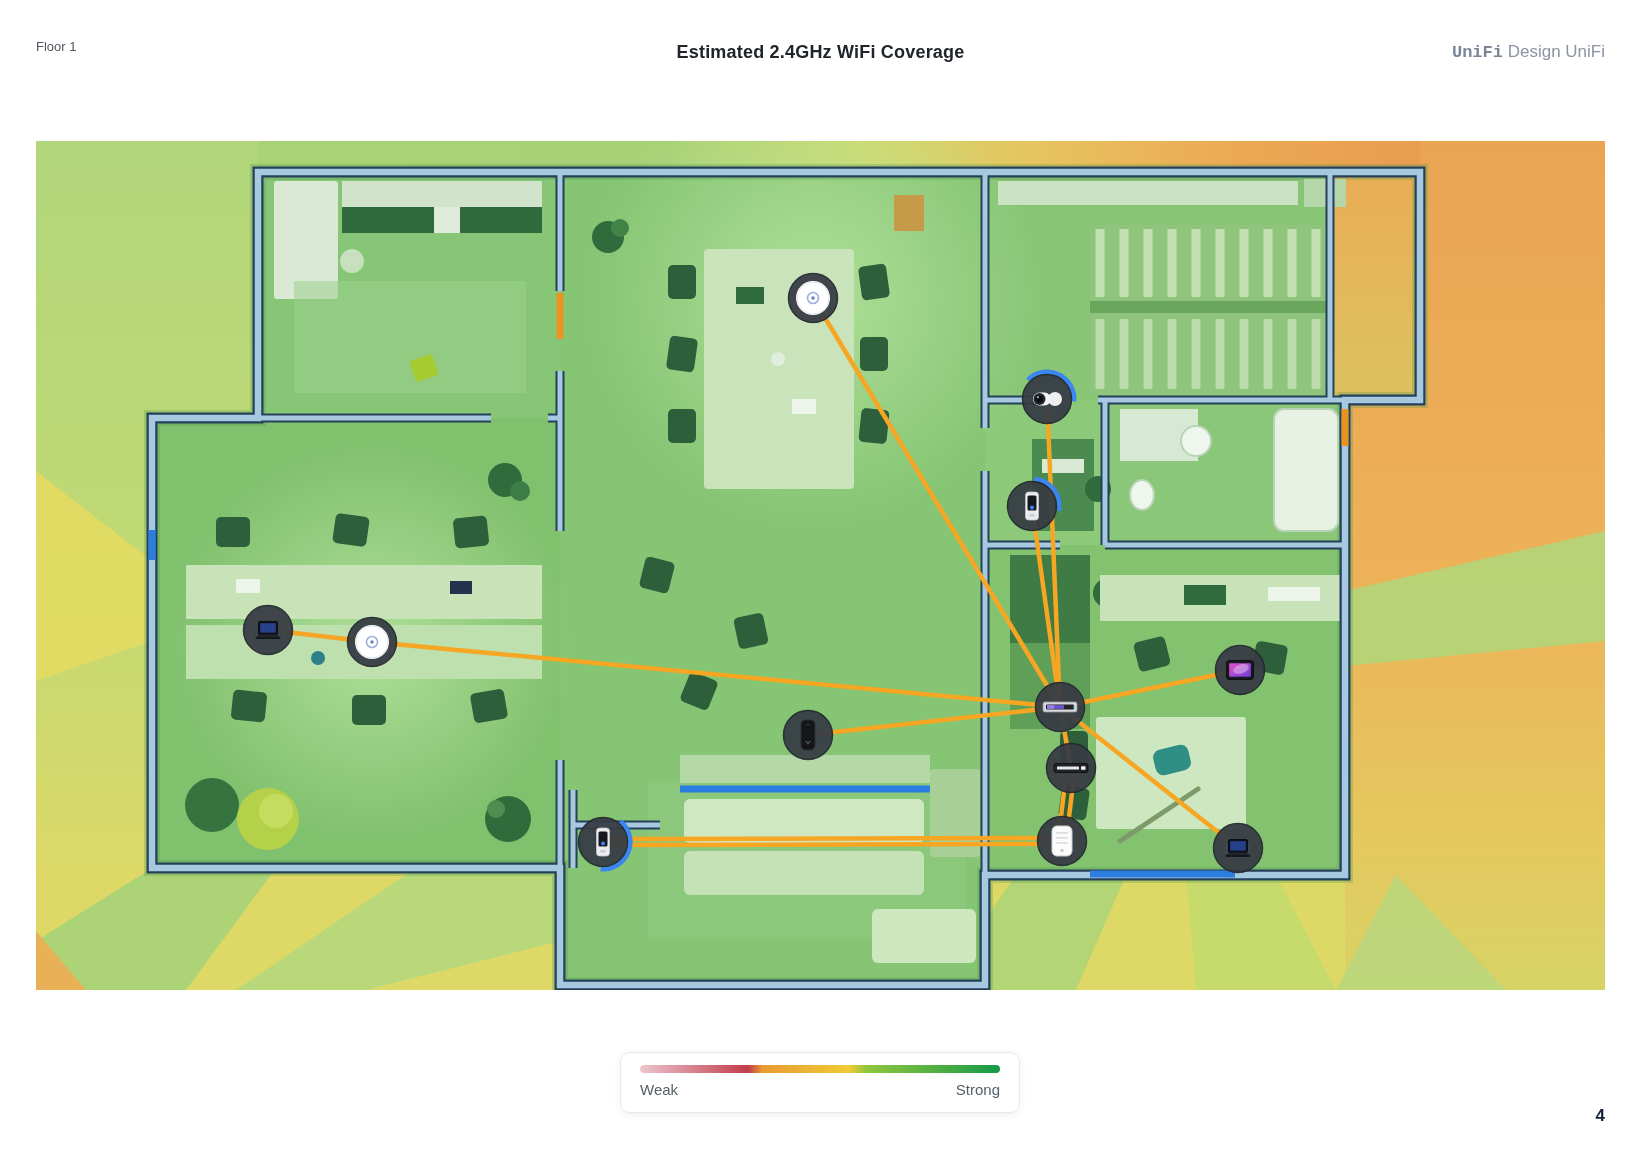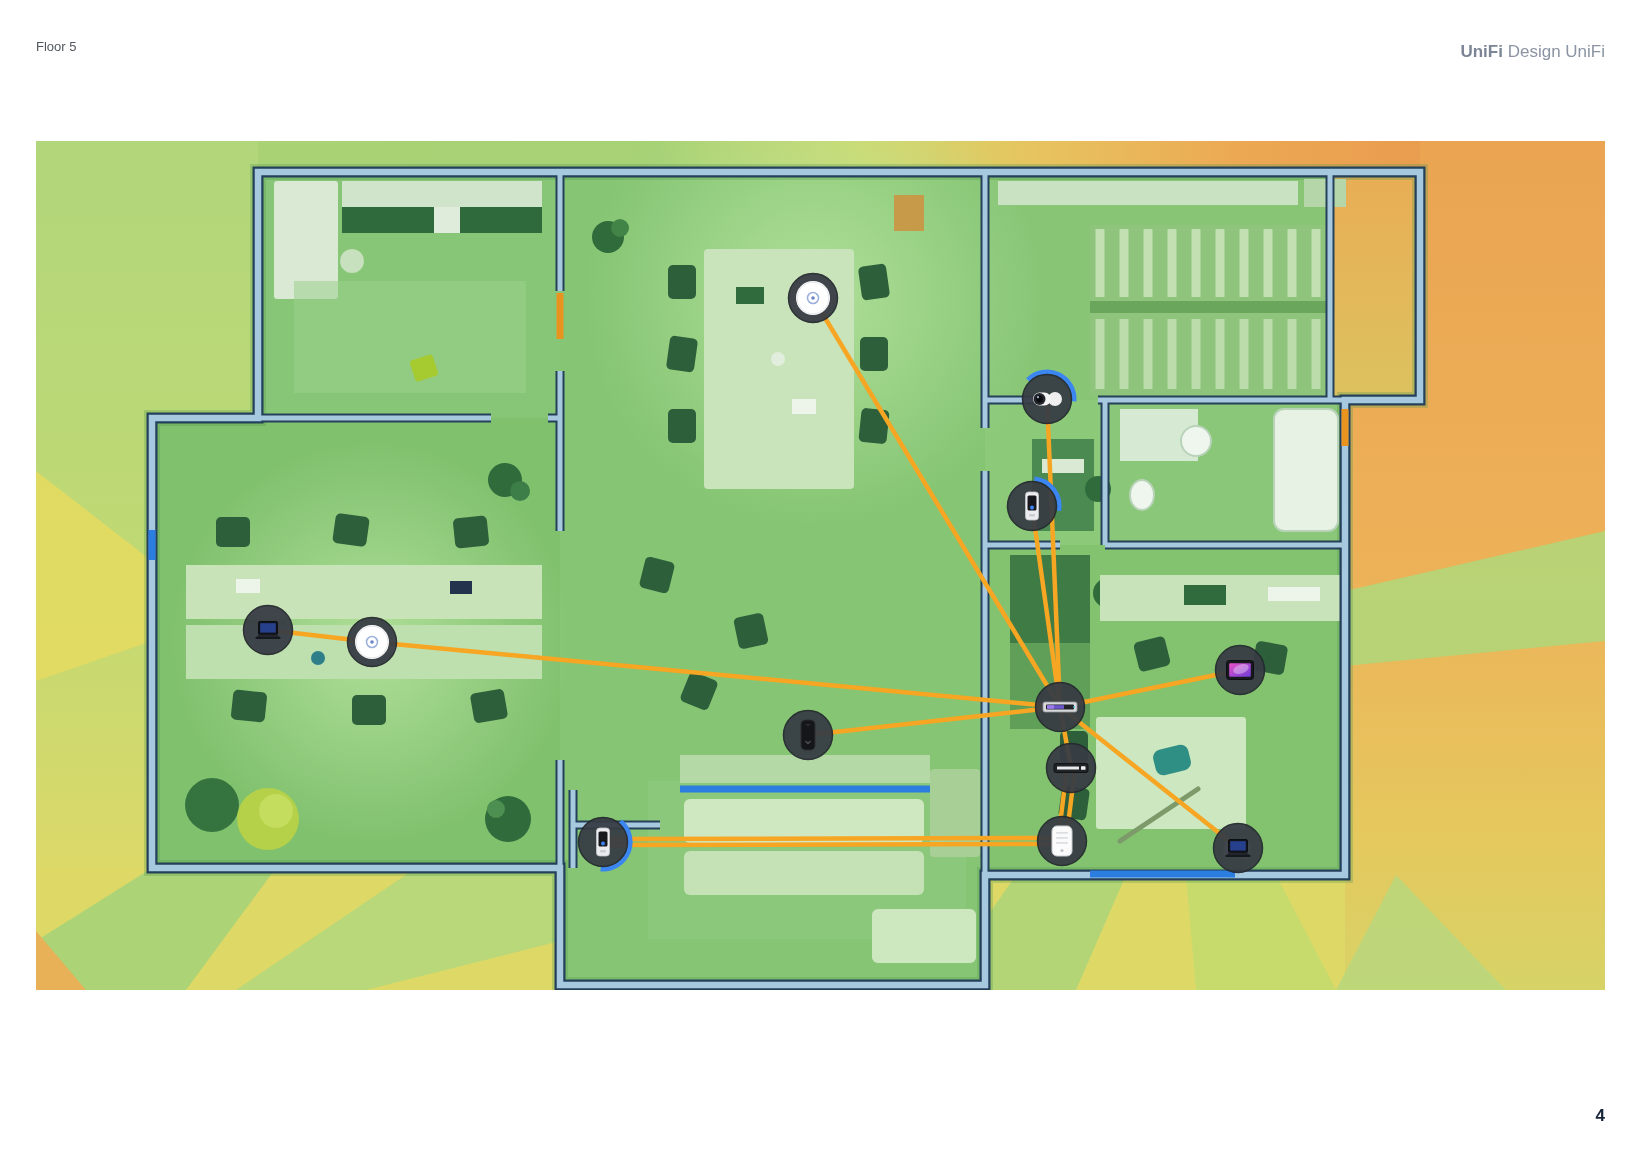--- a/index.html
+++ b/index.html
@@ -1,33 +1,34 @@
 <!DOCTYPE html>
 <html><head>
 <meta charset="utf-8">
 <style>
   html,body{margin:0;padding:0;background:#ffffff;}
   body{font-family:"Liberation Sans", sans-serif;}
   .page{position:relative;width:1641px;height:1157px;background:#ffffff;overflow:hidden;}
   .floor-label{position:absolute;left:36px;top:39px;font-size:13px;color:#52575f;}
   .page-title{position:absolute;left:0;top:42px;width:100%;text-align:center;font-size:18px;font-weight:bold;color:#20252c;letter-spacing:.2px;}
   .brand{position:absolute;right:36px;top:42px;font-size:17px;color:#8b94a3;}
-  .brand b{color:#79839400;color:#7b8595;font-weight:bold;}
+  .brand b{color:#79839400;color:#7b8595;font-weight:bold;font-family:Liberation Mono, monospace;}
   .map-wrap{position:absolute;left:36px;top:141px;width:1569px;height:849px;}
   .legend-card{position:absolute;left:620px;top:1052px;width:400px;height:61px;background:#ffffff;border:1px solid #e7e9ec;border-radius:10px;box-shadow:0 2px 8px rgba(30,40,60,.07);box-sizing:border-box;}
   .legend-bar{margin:12px 19px 0 19px;height:8px;border-radius:4px;}
   .legend-labels{display:flex;justify-content:space-between;padding:8px 19px 0 19px;font-size:15px;color:#566069;}
   .page-number{position:absolute;right:36px;top:1106px;font-size:17px;font-weight:bold;color:#16243a;}
 </style>
 </head>
 <body>
 
 <div class="page">
 
-  <div class="floor-label">Floor 5</div>
+  <div class="floor-label">Floor 1</div>
+  <div class="page-title">Estimated 2.4GHz WiFi Coverage</div>
   <div class="brand"><b>UniFi</b><span> Design UniFi</span></div>
 
   <div class="map-wrap">
   <svg id="map-svg" width="1569" height="849" viewBox="0 0 1569 849" xmlns="http://www.w3.org/2000/svg">
     <defs>
       <linearGradient id="topStripGrad" x1="0" y1="0" x2="1" y2="0">
         <stop offset="0" stop-color="#abd376"></stop>
             <stop offset="0.4" stop-color="#a6d174"></stop>
         <stop offset="0.56" stop-color="#d0d96a"></stop>
             <stop offset="0.7" stop-color="#e7c35f"></stop>
@@ -304,15 +305,22 @@
               <rect x="-9.5" y="-8.5" width="19" height="13" rx="1.5" fill="#10131a" stroke="#05070b" stroke-width="0.8"></rect>
               <rect x="-7.8" y="-6.8" width="15.6" height="9.4" fill="#27408c"></rect>
               <path d="M-12.5,8 L-9,4.5 h18 l3.5,3.5 z" fill="#22252b"></path>
               <rect x="-12.5" y="7" width="25" height="2" rx="1" fill="#15181d"></rect>
             </g>
           </g>
         </g>
   </svg>
   </div>
 
+  <div class="legend-card">
+    <div class="legend-bar" id="legend-bar" style="background: linear-gradient(90deg, rgb(236, 198, 206) 0%, rgb(194, 60, 75) 30%, rgb(232, 155, 51) 34%, rgb(241, 202, 53) 58%, rgb(143, 198, 62) 63%, rgb(22, 154, 71) 100%);"></div>
+    <div class="legend-labels">
+      <span>Weak</span>
+      <span>Strong</span>
+    </div>
+  </div>
 
   <div class="page-number">4</div>
 </div>
 
 </body></html>

